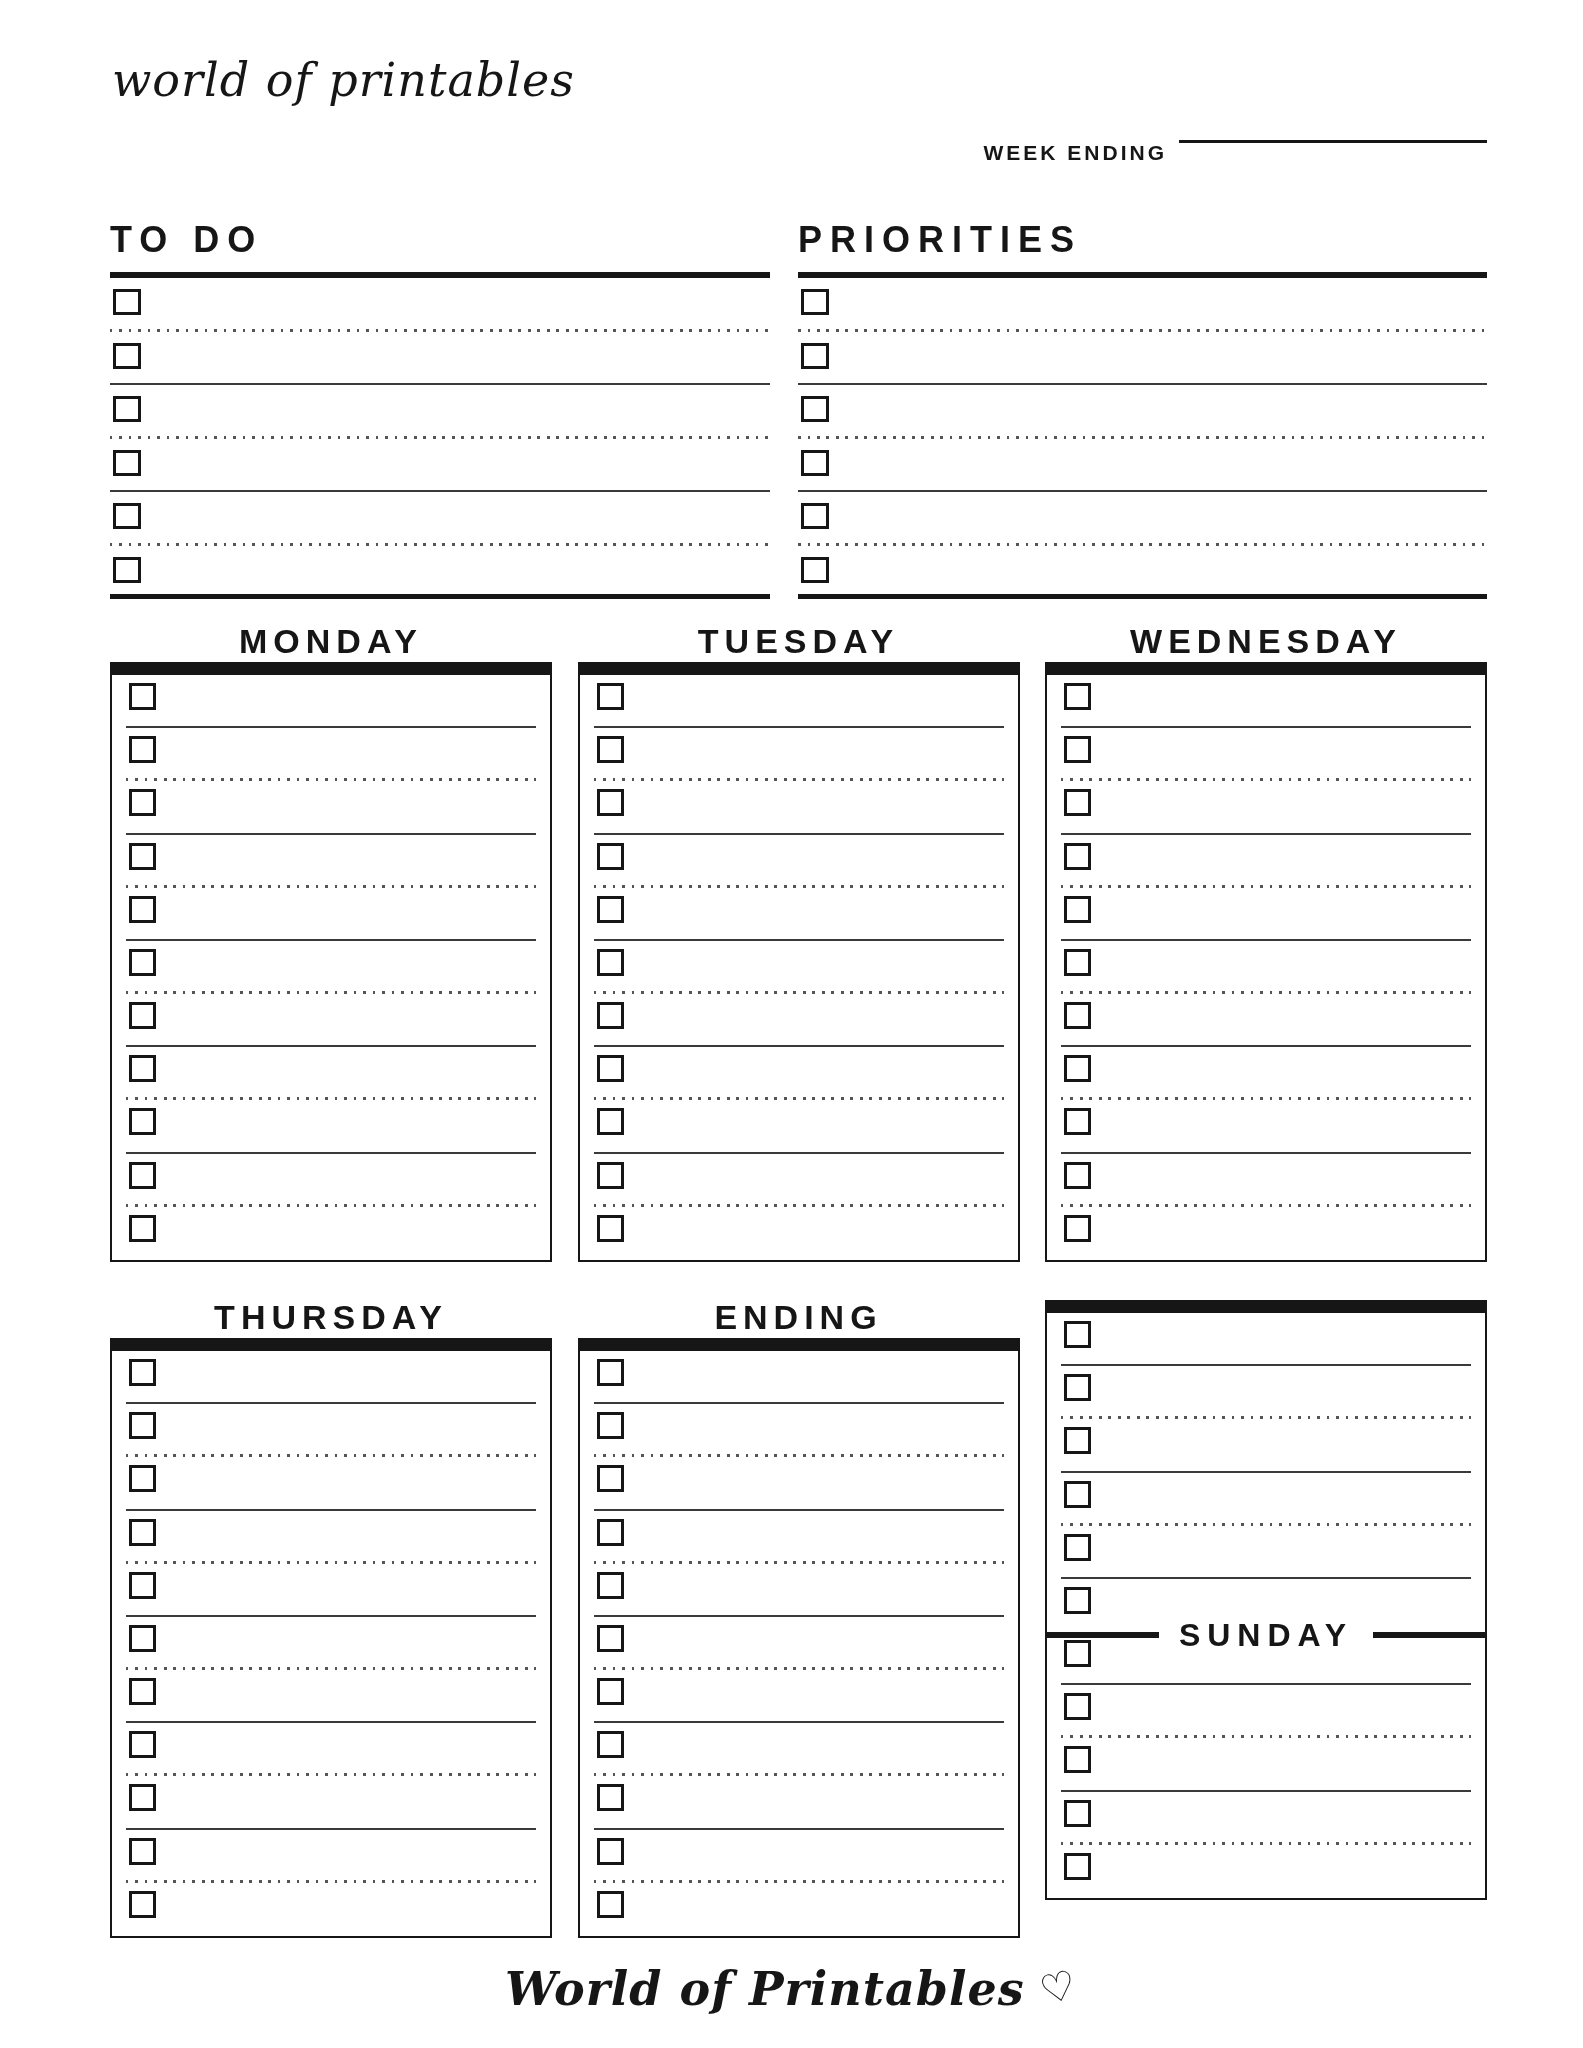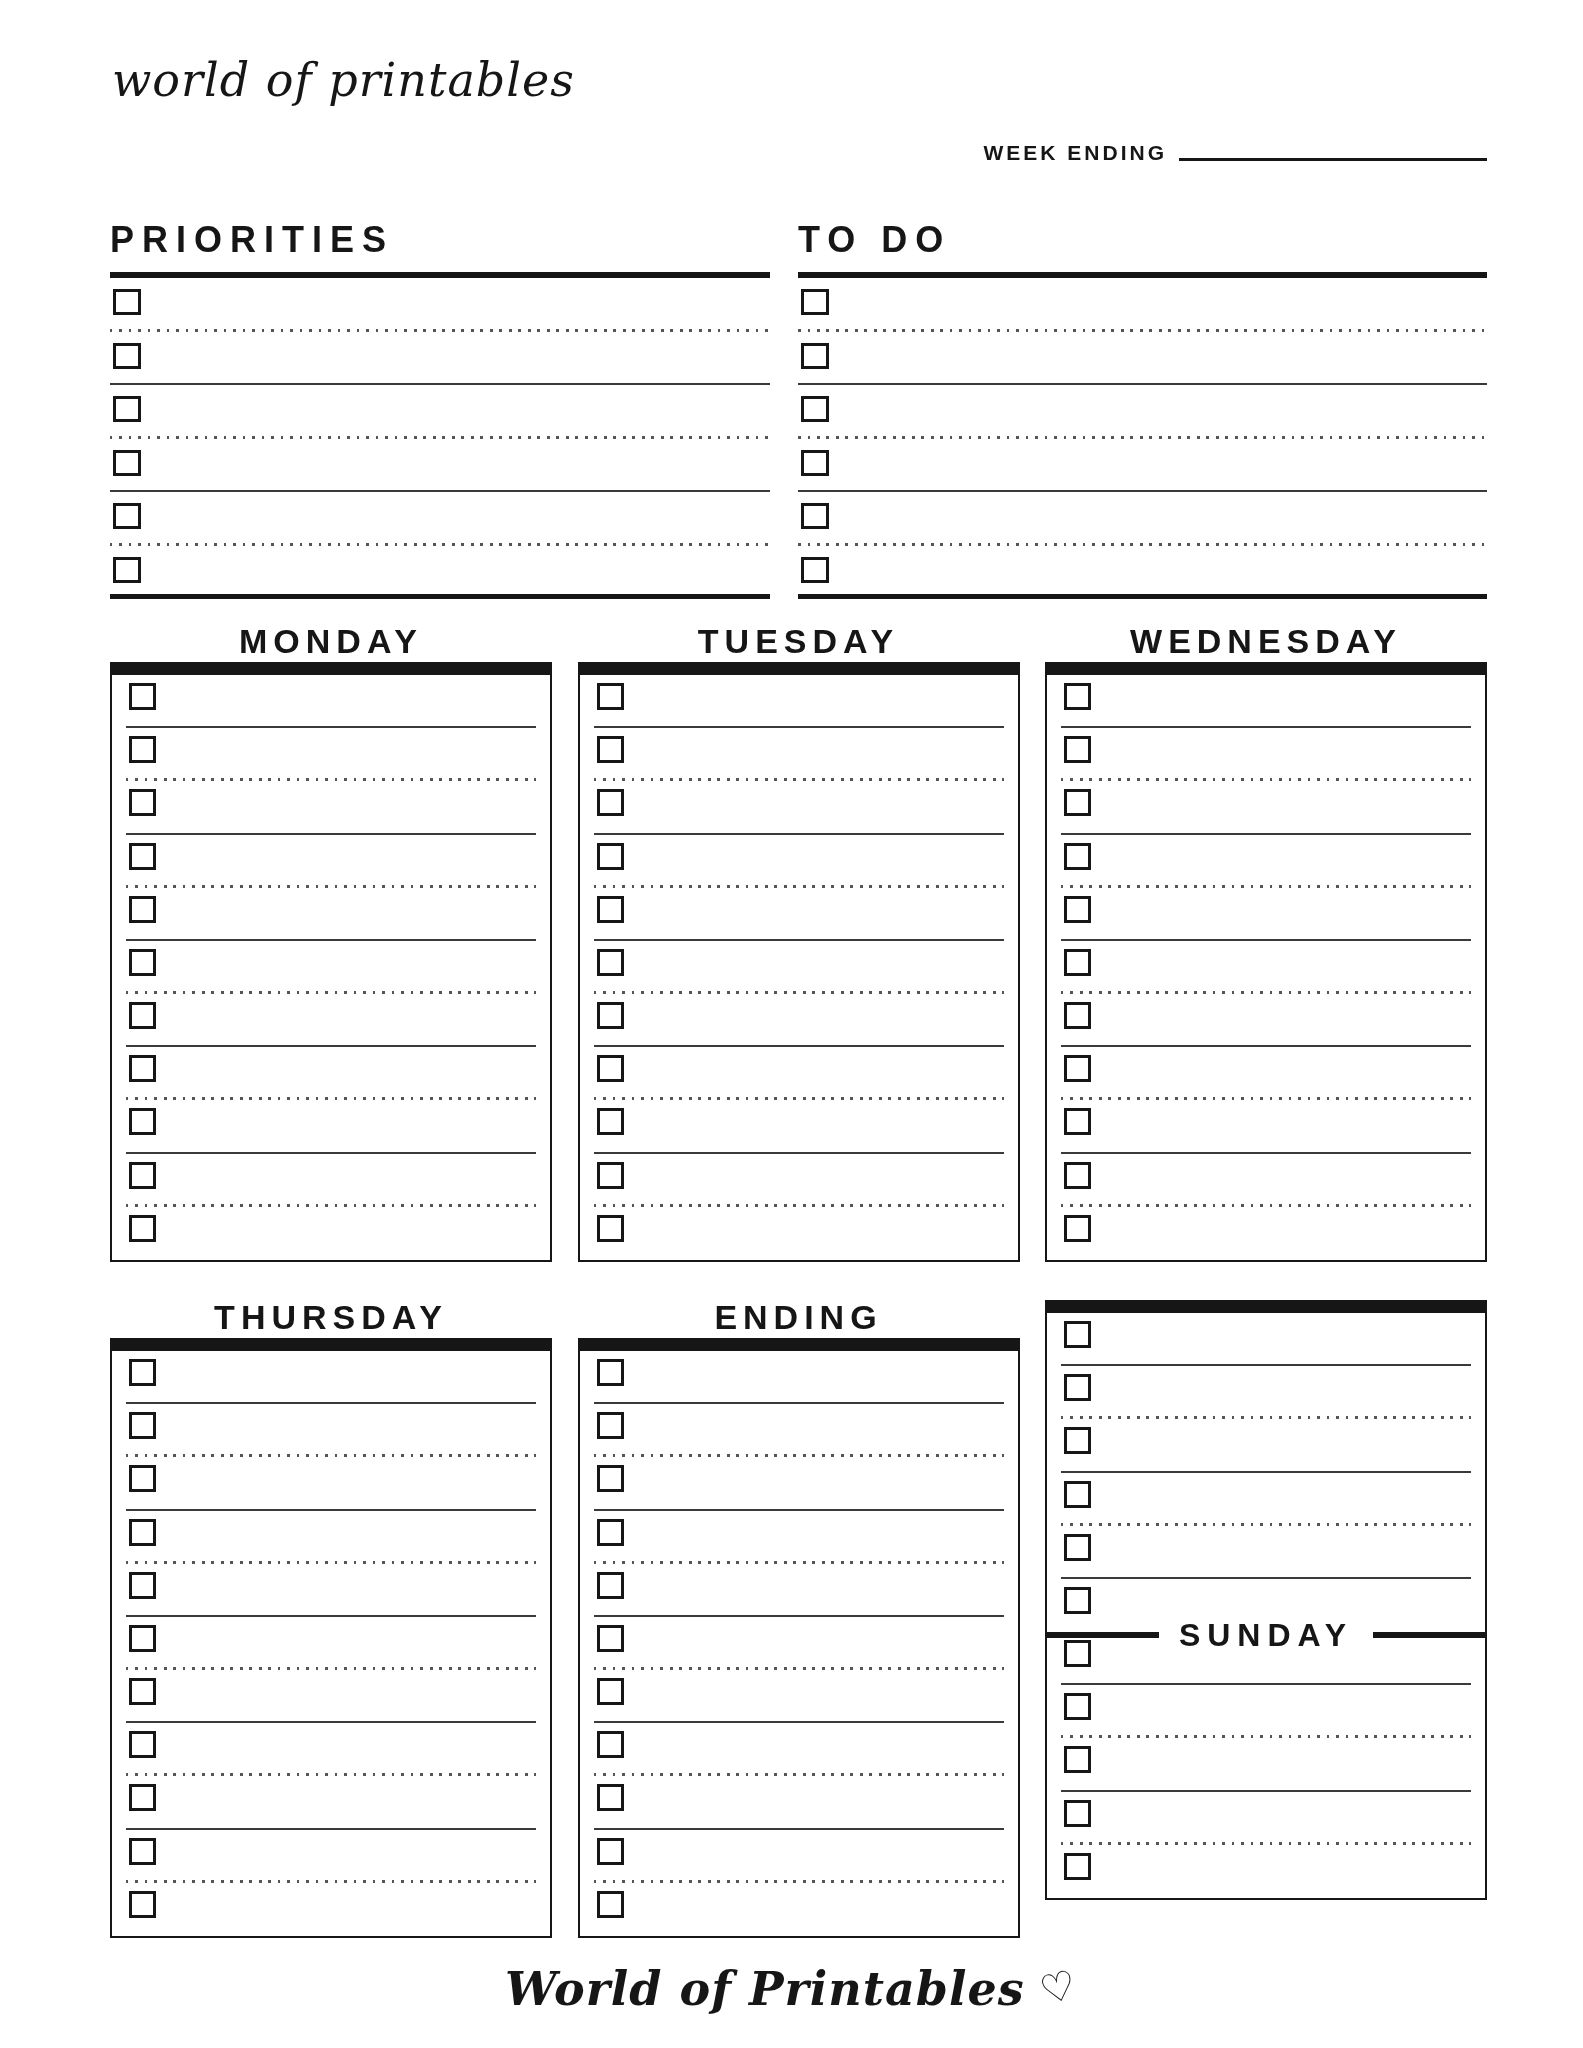--- a/index.html
+++ b/index.html
@@ -21,21 +21,21 @@
   
   .brand{position:absolute;left:112px;top:50px;display:inline-block;text-align:center;}
   .brand-script{
     font-family:"DejaVu Serif",serif;font-style:italic;font-weight:400;
     font-size:46px;line-height:60px;letter-spacing:1px;color:var(--ink);
   }
   .brand-title{line-height:60px;margin-top:2px;white-space:nowrap;}
   .t-bold{font-weight:800;font-size:60px;letter-spacing:0px;}
   .t-light{font-weight:400;font-size:60px;letter-spacing:5px;margin-left:10px;}
 
-  .week-ending{position:absolute;right:96px;top:140px;display:flex;align-items:flex-end;gap:12px;}
+  .week-ending{position:absolute;right:96px;top:140px;display:flex;gap:12px;}
   .we-label{font-size:21px;font-weight:700;letter-spacing:3px;line-height:26px;white-space:nowrap;}
   .we-line{width:308px;height:3px;background:var(--ink);margin-bottom:5px;}
 
   
   .lists{
     position:absolute;left:110px;top:222px;width:1377px;
     display:grid;grid-template-columns:660px 689px;column-gap:28px;
   }
   .list-title{font-size:36px;font-weight:700;letter-spacing:8px;line-height:36px;}
   .thick-rule{height:6px;background:var(--ink);margin-top:14px;}
@@ -100,21 +100,21 @@
     <div class="brand-script">world of printables</div>
   </header>
 
   <div class="week-ending">
     <span class="we-label">WEEK ENDING</span>
     <span class="we-line"></span>
   </div>
 
   <section class="lists">
     <div class="list">
-      <h2 class="list-title">PRIORITIES</h2>
+      <h2 class="list-title">TO DO</h2>
       <div class="thick-rule"></div>
       <div class="list-body">
           <div class="list-row">
             <span class="cb"></span>
             <div class="line dotted"></div>
           </div>
           <div class="list-row">
             <span class="cb"></span>
             <div class="line solid"></div>
           </div>
@@ -130,21 +130,21 @@
             <span class="cb"></span>
             <div class="line dotted"></div>
           </div>
           <div class="list-row">
             <span class="cb"></span>
             <div class="line thick"></div>
           </div>
         </div>
     </div>
     <div class="list">
-      <h2 class="list-title">TO DO</h2>
+      <h2 class="list-title">PRIORITIES</h2>
       <div class="thick-rule"></div>
       <div class="list-body">
           <div class="list-row">
             <span class="cb"></span>
             <div class="line dotted"></div>
           </div>
           <div class="list-row">
             <span class="cb"></span>
             <div class="line solid"></div>
           </div>

